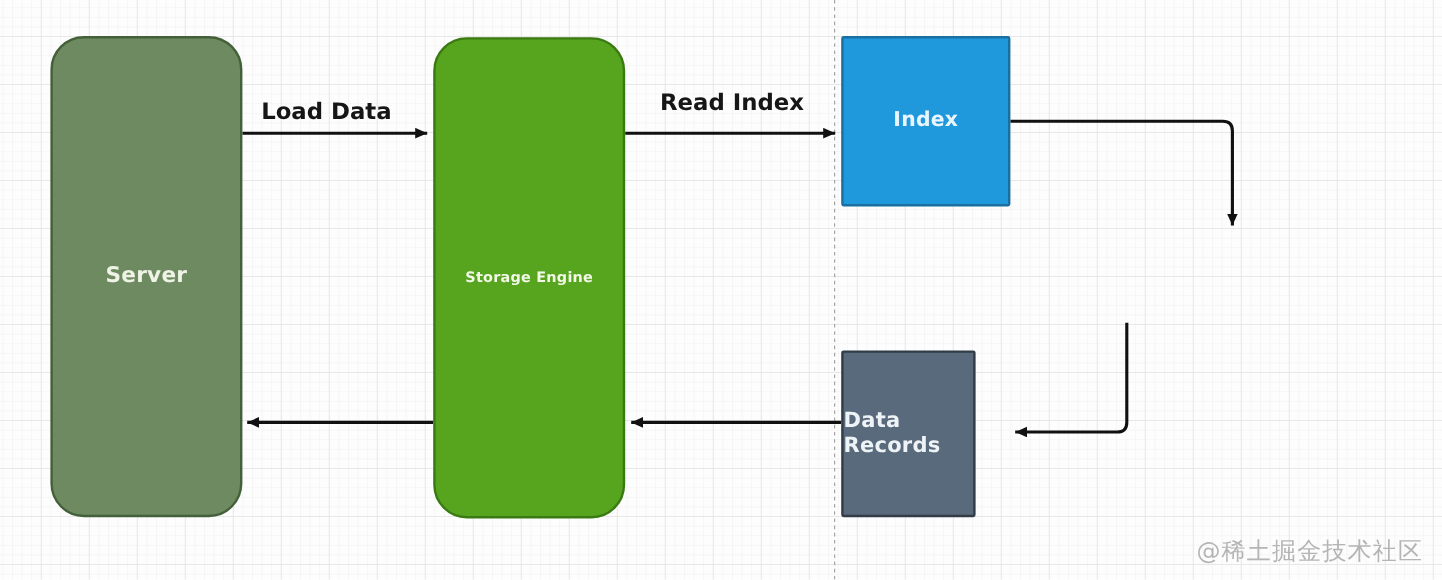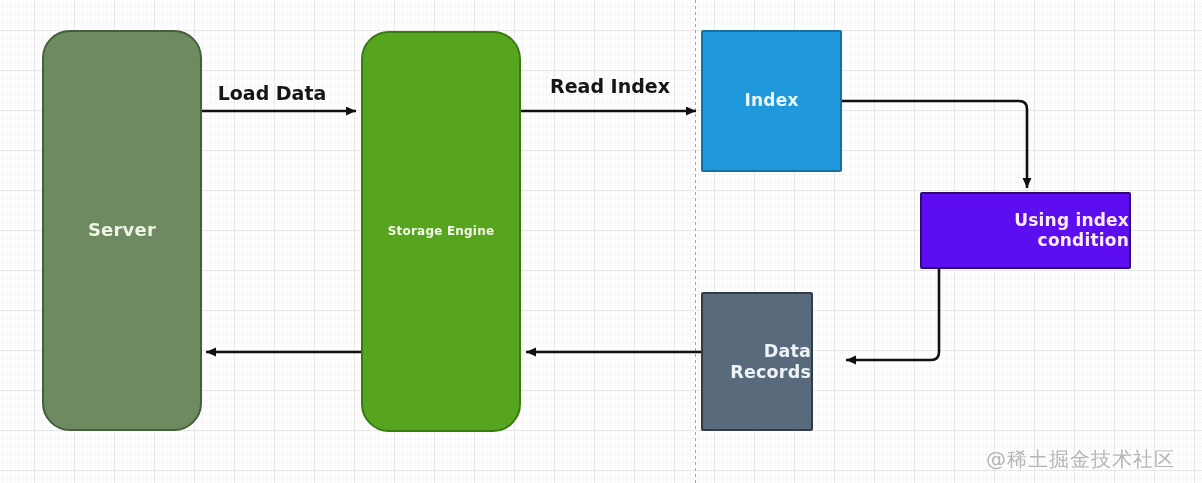--- a/index.html
+++ b/index.html
@@ -21,21 +21,21 @@
     background-size: 40px 40px, 40px 40px, 8px 8px, 8px 8px;
     background-position: -6px -10px, -6px -10px, -6px -10px, -6px -10px;
   }
   .node {
     position: absolute;
     display: flex;
     align-items: center;
     justify-content: center;
     box-sizing: border-box;
     border: 2px solid #000;
-    text-align: right;
+    text-align: left;
     font-weight: bold;
     letter-spacing: 0.2px;
   }
   .node .label { line-height: 1.15; }
   .rounded { border-radius: 28px; }
   #node-server            { left: 42px;  top: 30px;  width: 160px; height: 401px; font-size: 18px; }
   #node-storage-engine    { left: 361px; top: 31px;  width: 160px; height: 401px; font-size: 12px; }
   #node-index             { left: 701px; top: 30px;  width: 141px; height: 142px; font-size: 17px; border-radius: 2px; }
   #node-using-index-condition { left: 920px; top: 192px; width: 211px; height: 77px; font-size: 17px; border-radius: 2px; }
   #node-data-records      { left: 701px; top: 292px; width: 112px; height: 139px; font-size: 17.5px; border-radius: 2px; }
@@ -54,21 +54,21 @@
     font-weight: 600;
     color: #161616;
     white-space: nowrap;
   }
   #label-read-data  { left: 272px; top: 93px;  }
   #label-read-index { left: 610px; top: 86px;  }
   #label-load-data  { left: 612px; top: 334px; }
 
   .watermark {
     position: absolute;
-    right: 27px;
+    right: 16px;
     bottom: 10px;
     font-size: 20px;
     color: #b5b5b5;
     letter-spacing: 1px;
     white-space: nowrap;
   }
 </style>
 </head>
 <body>
 
@@ -95,23 +95,20 @@
   </div>
 
   <div class="node rounded" id="node-storage-engine" style="background: rgb(87, 164, 31); border-color: rgb(58, 122, 18); color: rgb(243, 248, 232);">
     <span class="label">Storage Engine</span>
   </div>
 
   <div class="node" id="node-index" style="background: rgb(31, 152, 220); border-color: rgb(25, 111, 159); color: rgb(233, 246, 254);">
     <span class="label">Index</span>
   </div>
 
-  <div class="node" id="node-using-index-condition" style="background: rgb(93, 14, 240); border-color: rgb(50, 10, 119); color: rgb(249, 236, 246);">
-    <span class="label">Using index condition</span>
-  </div>
 
   <div class="node" id="node-data-records" style="background: rgb(89, 106, 124); border-color: rgb(49, 60, 71); color: rgb(238, 243, 247);">
     <span class="label">Data Records</span>
   </div>
 
   <div class="edge-label" id="label-read-data">Load Data</div>
   <div class="edge-label" id="label-read-index">Read Index</div>
 
   <div class="watermark">@稀土掘金技术社区</div>
 

